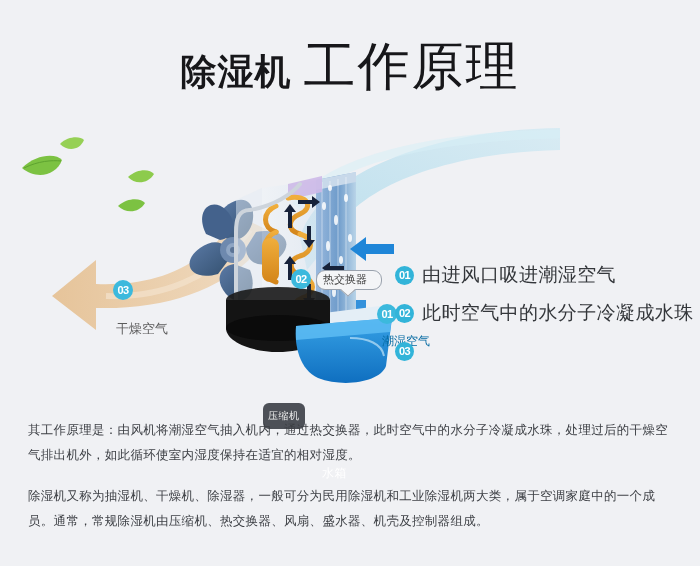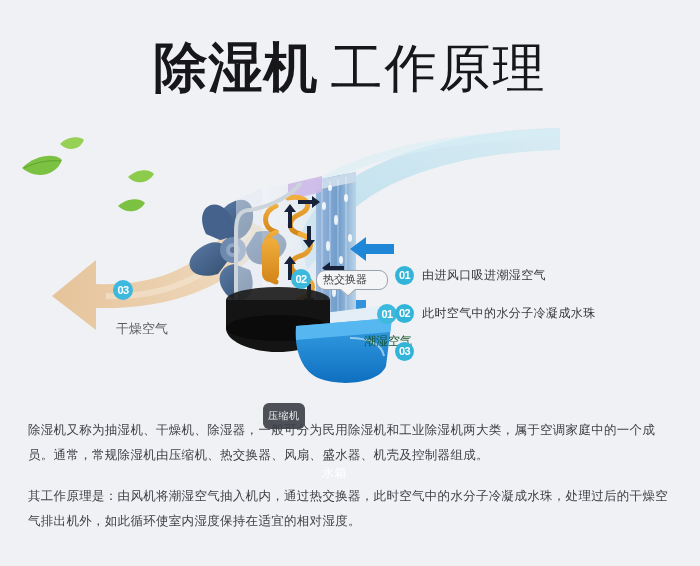--- a/index.html
+++ b/index.html
@@ -19,21 +19,21 @@
   
   .title-wrap {
     position: absolute;
     top: 32px;
     left: 0;
     width: 700px;
     text-align: center;
     white-space: nowrap;
   }
   .title-a {
-    font-size: 54px;
+    font-size: 36px;
     font-weight: bold;
     letter-spacing: 1px;
     color: #17171a;
     vertical-align: baseline;
   }
   .title-b {
     font-size: 52px;
     font-weight: normal;
     letter-spacing: 2px;
     color: #17171a;
@@ -52,30 +52,30 @@
   }
   .stage svg { display: block; }
 
   .diag-label {
     position: absolute;
     font-size: 12px;
     color: #4a4a4a;
     white-space: nowrap;
   }
   .diag-label.dry  { left: 116px; top: 200px; font-size: 13px; color: #5c5c5c; }
-  .diag-label.wet  { left: 364px; top: 213px; font-size: 12px; color: #14532d; }
+  .diag-label.wet  { left: 382px; top: 213px; font-size: 12px; color: #0369a1; }
 
   .bubble {
     position: absolute;
     left: 316px;
     top: 150px;
     border: 1px solid #9aa2ad;
     border-radius: 9px;
     background: #f4f5f7;
-    padding: 1px 20px 2px 6px;
+    padding: 1px 14px 2px 6px;
     font-size: 11px;
     color: #3e3e3e;
     white-space: nowrap;
   }
   .bubble:after {
     content: "";
     position: absolute;
     left: 26px;
     bottom: -6px;
     width: 9px;
@@ -146,21 +146,21 @@
     background: #32b4d9;
     color: #ffffff;
     font-size: 11px;
     font-weight: bold;
     text-align: center;
     line-height: 19px;
     letter-spacing: -0.5px;
     margin-right: 8px;
   }
   .legend-text {
-    font-size: 12px;
+    font-size: 19px;
     color: #33363a;
     letter-spacing: 0.4px;
     white-space: nowrap;
     font-family: Liberation Serif, serif;
   }
 
   
   .body-copy {
     position: absolute;
     left: 28px;
@@ -340,15 +340,15 @@
   <div class="legend-row">
     <span class="legend-badge">02</span>
     <span class="legend-text">此时空气中的水分子冷凝成水珠</span>
   </div>
   <div class="legend-row">
     <span class="legend-badge">03</span>
   </div>
 </div>
 
 <div class="body-copy">
+  <p class="para">其工作原理是：由风机将潮湿空气抽入机内，通过热交换器，此时空气中的水分子冷凝成水珠，处理过后的干燥空气排出机外，如此循环使室内湿度保持在适宜的相对湿度。</p>
   <p class="para">除湿机又称为抽湿机、干燥机、除湿器，一般可分为民用除湿机和工业除湿机两大类，属于空调家庭中的一个成员。通常，常规除湿机由压缩机、热交换器、风扇、盛水器、机壳及控制器组成。</p>
-  <p class="para">其工作原理是：由风机将潮湿空气抽入机内，通过热交换器，此时空气中的水分子冷凝成水珠，处理过后的干燥空气排出机外，如此循环使室内湿度保持在适宜的相对湿度。</p>
 </div>
 
 </body></html>

